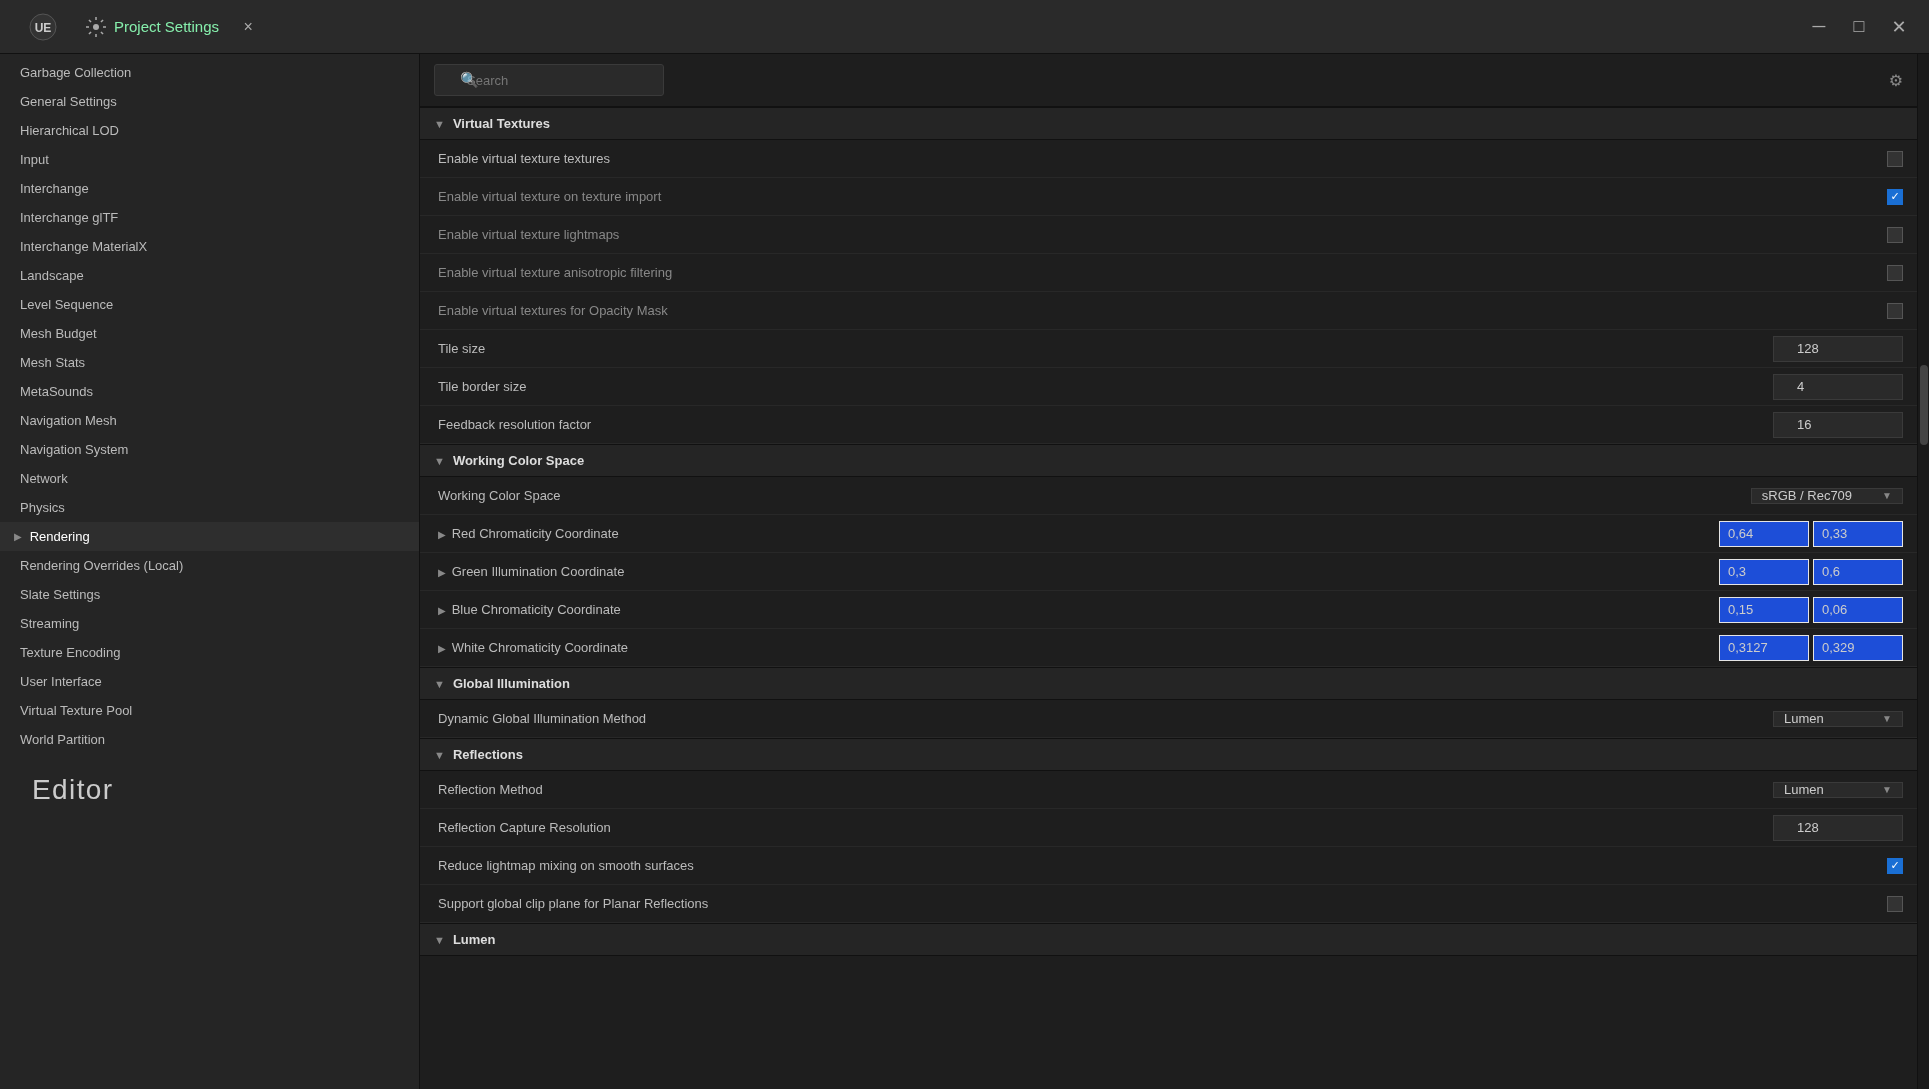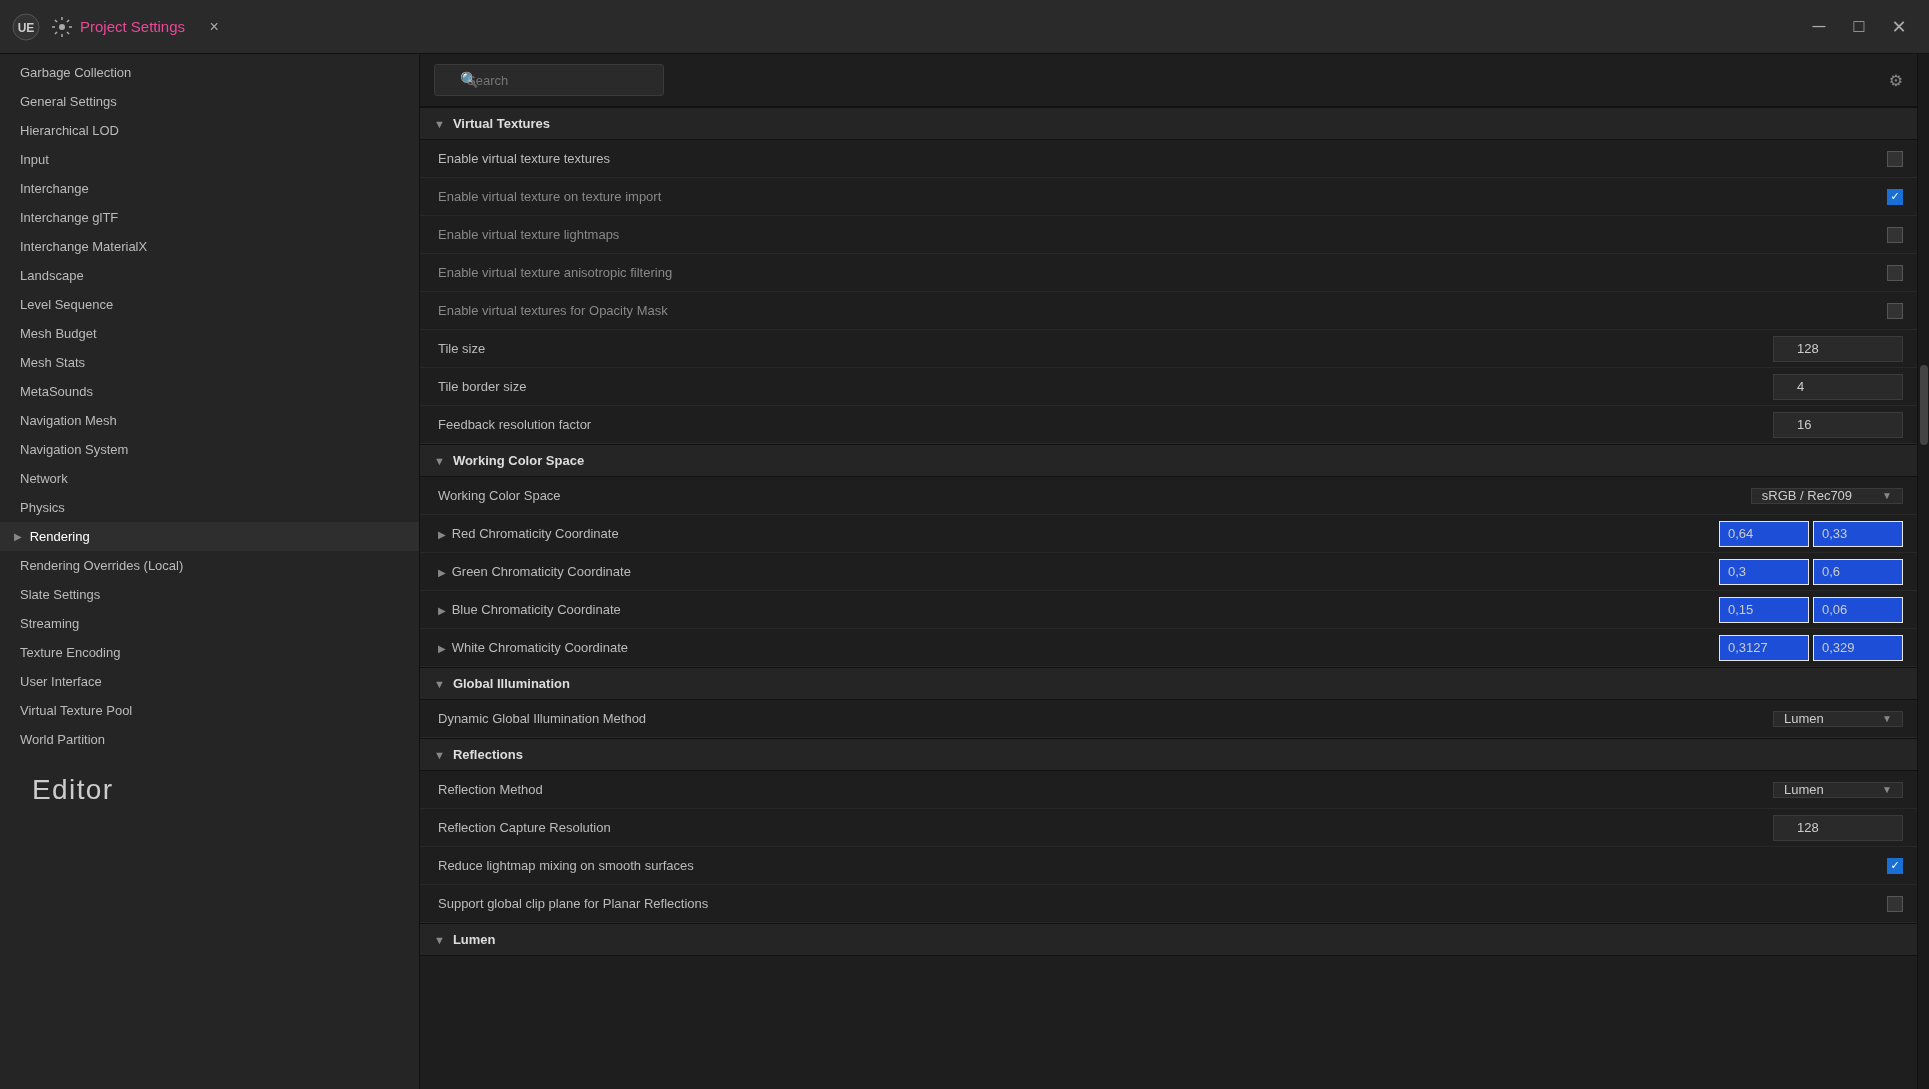--- a/index.html
+++ b/index.html
@@ -23,24 +23,25 @@
       border-bottom: 1px solid #111;
       position: relative;
     }
     .title-bar-icon {
       width: 28px;
       height: 28px;
       margin-right: 8px;
       display: flex;
       align-items: center;
       justify-content: center;
+      margin-left: 17px;
     }
     .title-bar-title {
       font-size: 15px;
-      color: #ec4899;
+      color: #86efac;
       font-weight: 400;
     }
     .title-bar-close {
       margin-left: 18px;
       width: 22px;
       height: 22px;
       display: flex;
       align-items: center;
       justify-content: center;
       cursor: pointer;
@@ -478,21 +479,21 @@
         <div class="settings-row">
           <div class="settings-label"><span class="row-expand">▶</span><span>Red Chromaticity Coordinate</span></div>
           <div class="settings-value">
             <div class="dual-inputs">
               <input type="text" class="dual-input" value="0,64" style="">
               <input type="text" class="dual-input" value="0,33" style="">
             </div>
           </div>
         </div>
         <div class="settings-row">
-          <div class="settings-label"><span class="row-expand">▶</span><span>Green Chromaticity Coordinate</span></div>
+          <div class="settings-label"><span class="row-expand">▶</span><span>Green Illumination Coordinate</span></div>
           <div class="settings-value">
             <div class="dual-inputs">
               <input type="text" class="dual-input" value="0,3" style="">
               <input type="text" class="dual-input" value="0,6" style="">
             </div>
           </div>
         </div>
         <div class="settings-row">
           <div class="settings-label"><span class="row-expand">▶</span><span>Blue Chromaticity Coordinate</span></div>
           <div class="settings-value">

